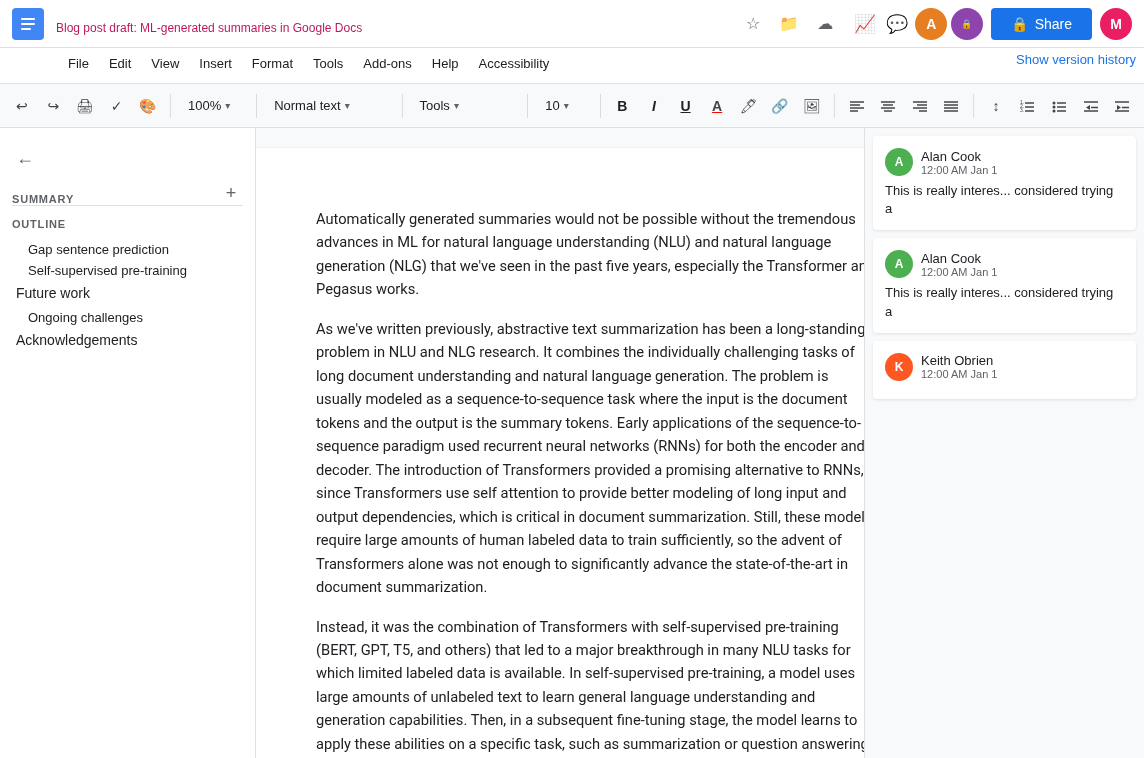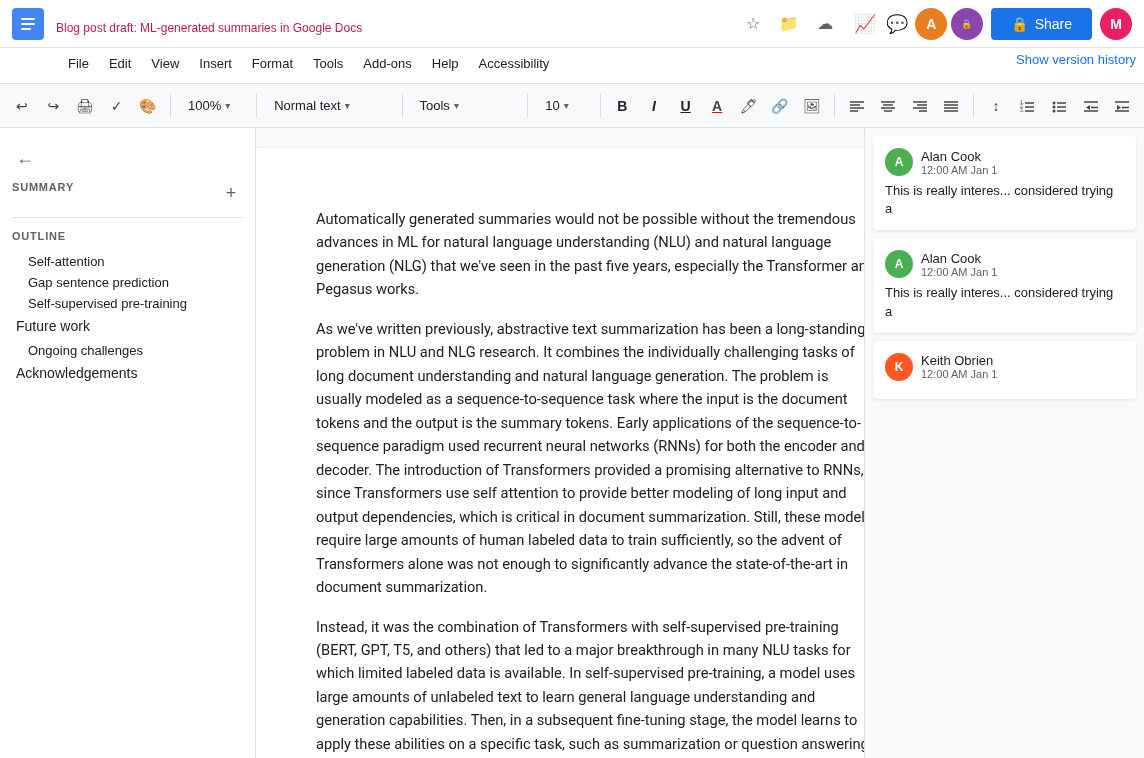--- a/index.html
+++ b/index.html
@@ -174,23 +174,22 @@
     .sidebar {
       width: 256px;
       background: white;
       border-right: 1px solid #e0e0e0;
       padding: 16px 12px;
       flex-shrink: 0;
       overflow-y: auto;
     }
     .sidebar-header {
       display: flex;
-      align-items: flex-start;
+      align-items: flex-end;
       justify-content: space-between;
-      margin-bottom: 12px;
     }
     .sidebar-title {
       font-size: 11px;
       font-weight: 600;
       color: #5f6368;
       letter-spacing: 0.8px;
       text-transform: uppercase;
     }
     .sidebar-add-btn {
       width: 24px; height: 24px;
@@ -456,21 +455,20 @@
     <div class="back-btn">
       <span>←</span>
     </div>
     <div class="sidebar-header">
       <span class="sidebar-title">SUMMARY</span>
       <div class="sidebar-add-btn">+</div>
     </div>
     <div class="sidebar-divider"></div>
     <div class="outline-title">OUTLINE</div>
 
-    <div class="outline-h2">Self-attention</div>
     <div class="outline-h2">Gap sentence prediction</div>
     <div class="outline-h2">Self-supervised pre-training</div>
 
     <div class="outline-h1">Future work</div>
     <div class="outline-h2">Ongoing challenges</div>
 
     <div class="outline-h1">Acknowledgements</div>
   </div>
 
   <div class="doc-area">

